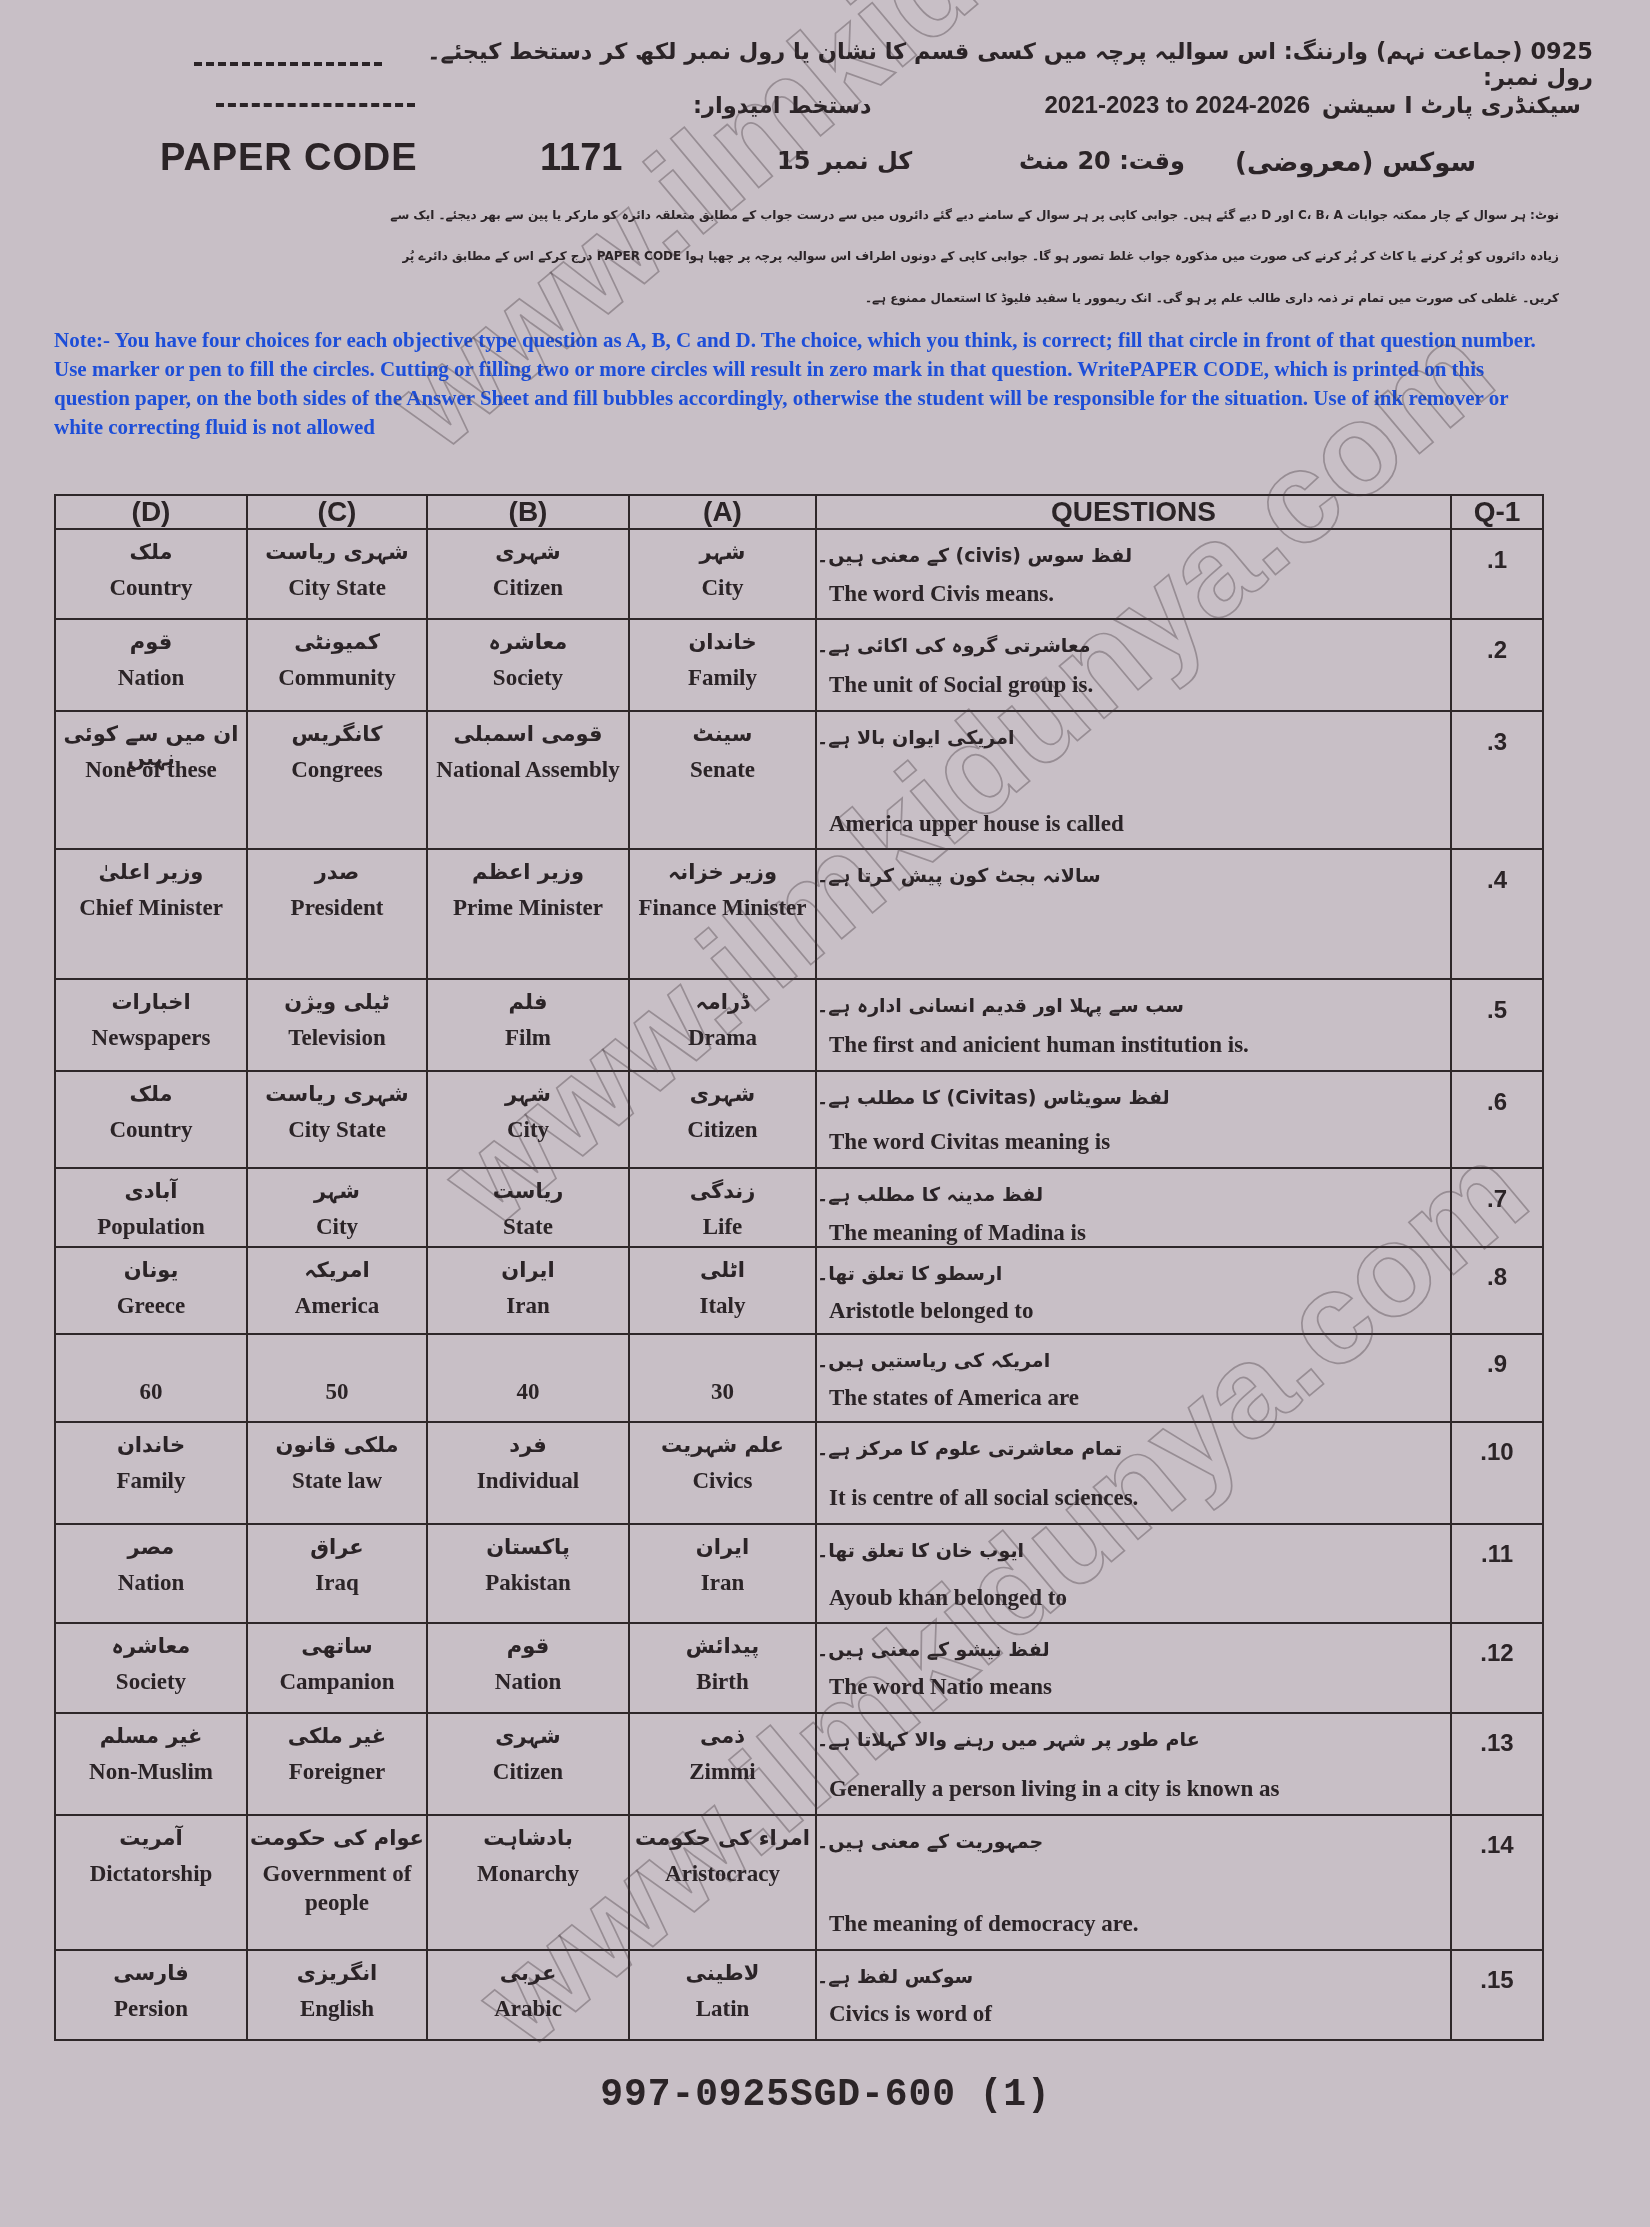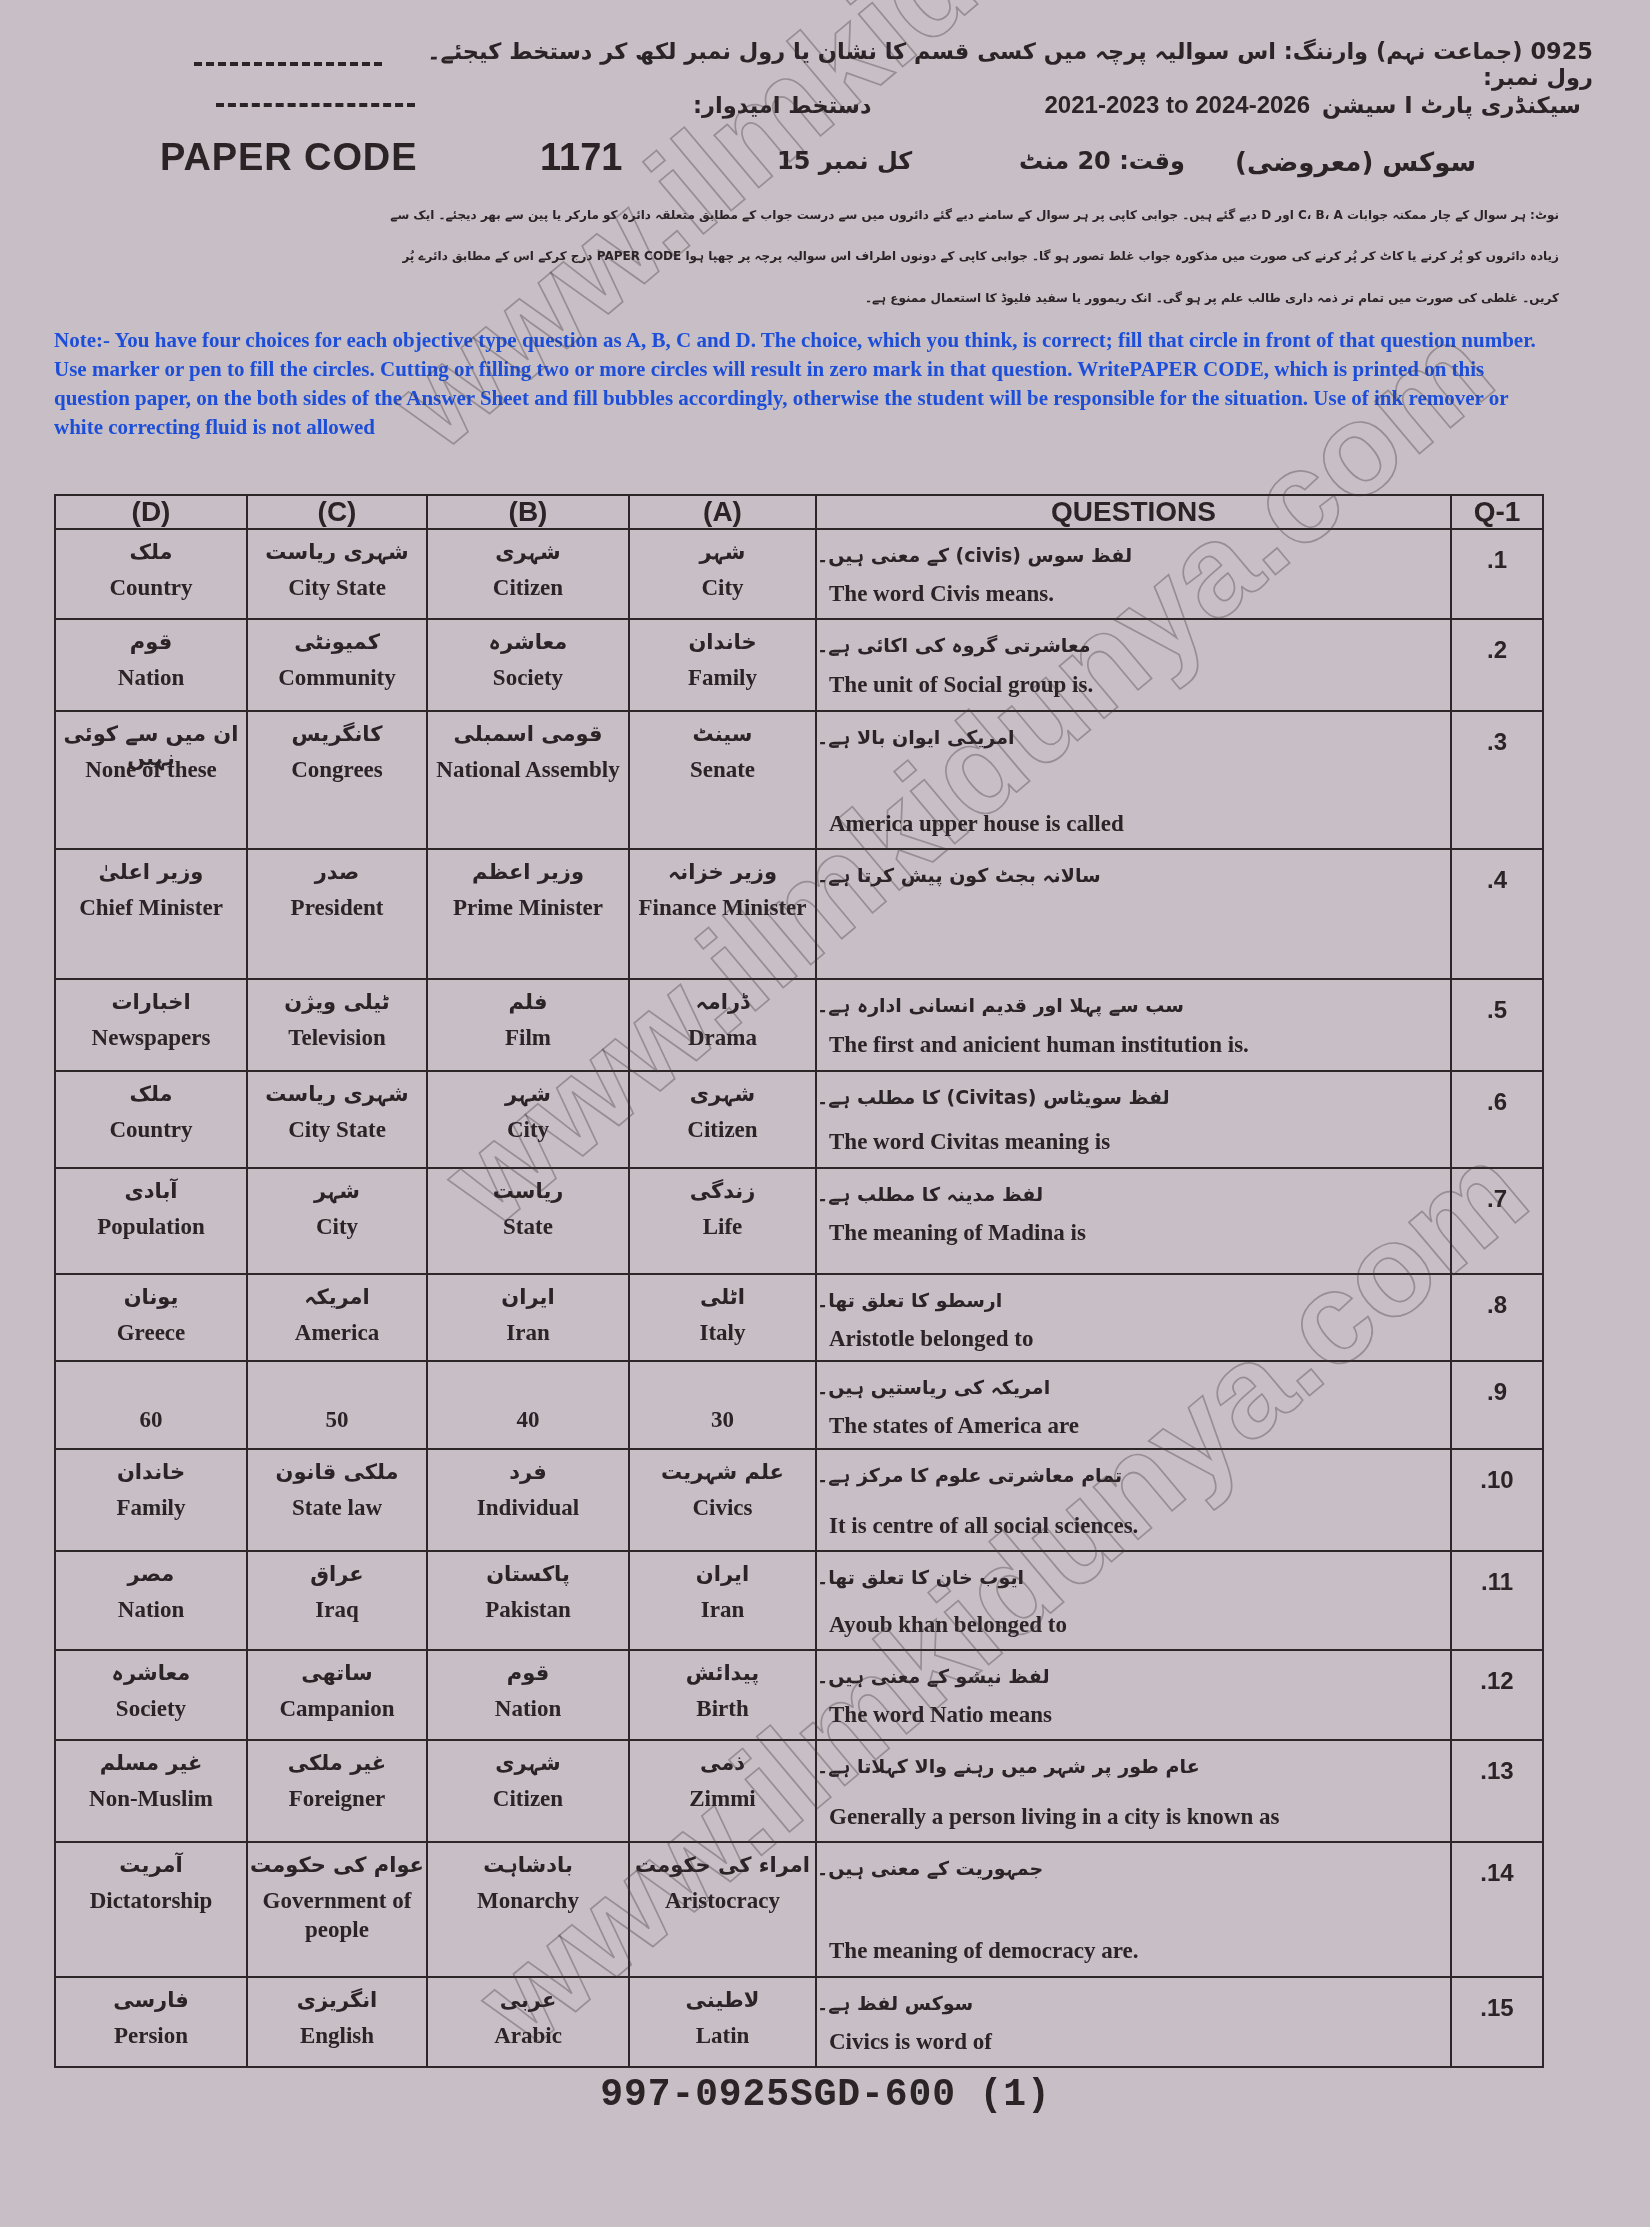--- a/index.html
+++ b/index.html
@@ -233,21 +233,21 @@
         <td class="opt">
           <span class="opt-ur">شہری</span>
           <span class="opt-en">Citizen</span>
         </td>
         <td>
           <span class="q-ur">لفظ سویٹاس (Civitas) کا مطلب ہے۔</span>
           <span class="q-en" style="padding-top: 10.4px;">The word Civitas meaning is</span>
         </td>
         <td class="qnum">.6</td>
       </tr>
-      <tr style="height: 106px;">
+      <tr style="height: 78px;">
         <td class="opt">
           <span class="opt-ur">آبادی</span>
           <span class="opt-en">Population</span>
         </td>
         <td class="opt">
           <span class="opt-ur">شہر</span>
           <span class="opt-en">City</span>
         </td>
         <td class="opt">
           <span class="opt-ur">ریاست</span>

